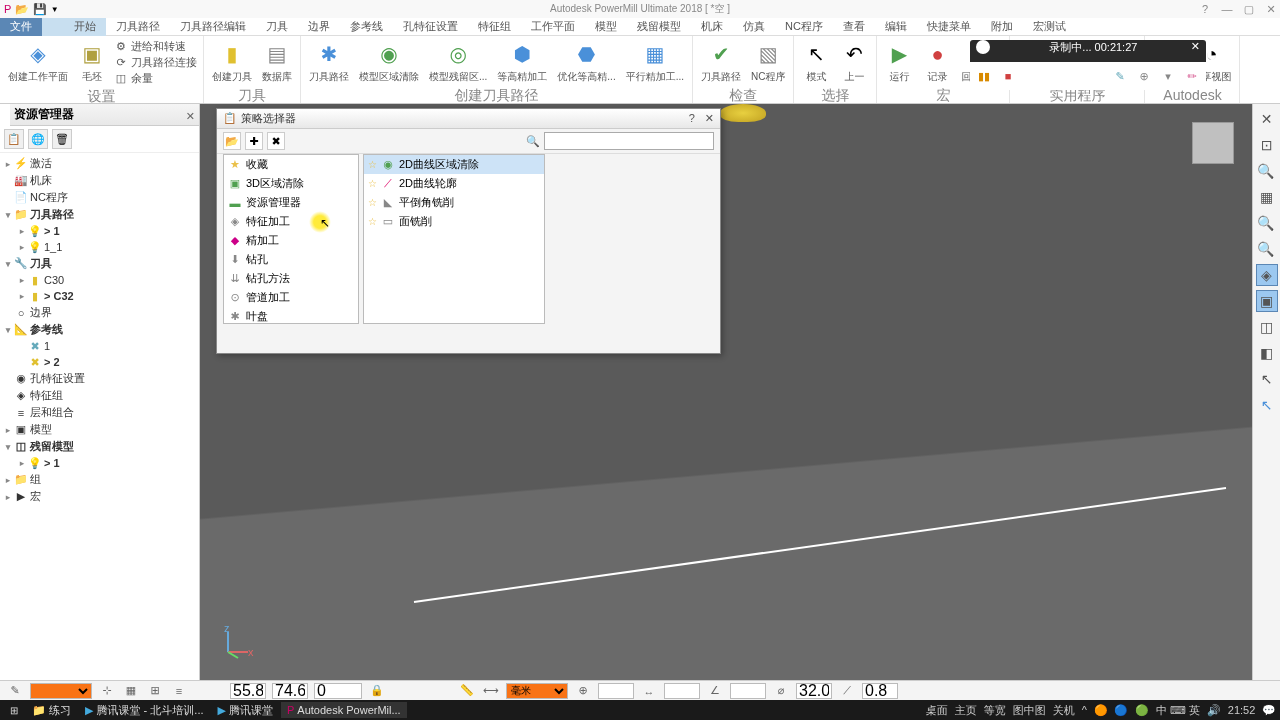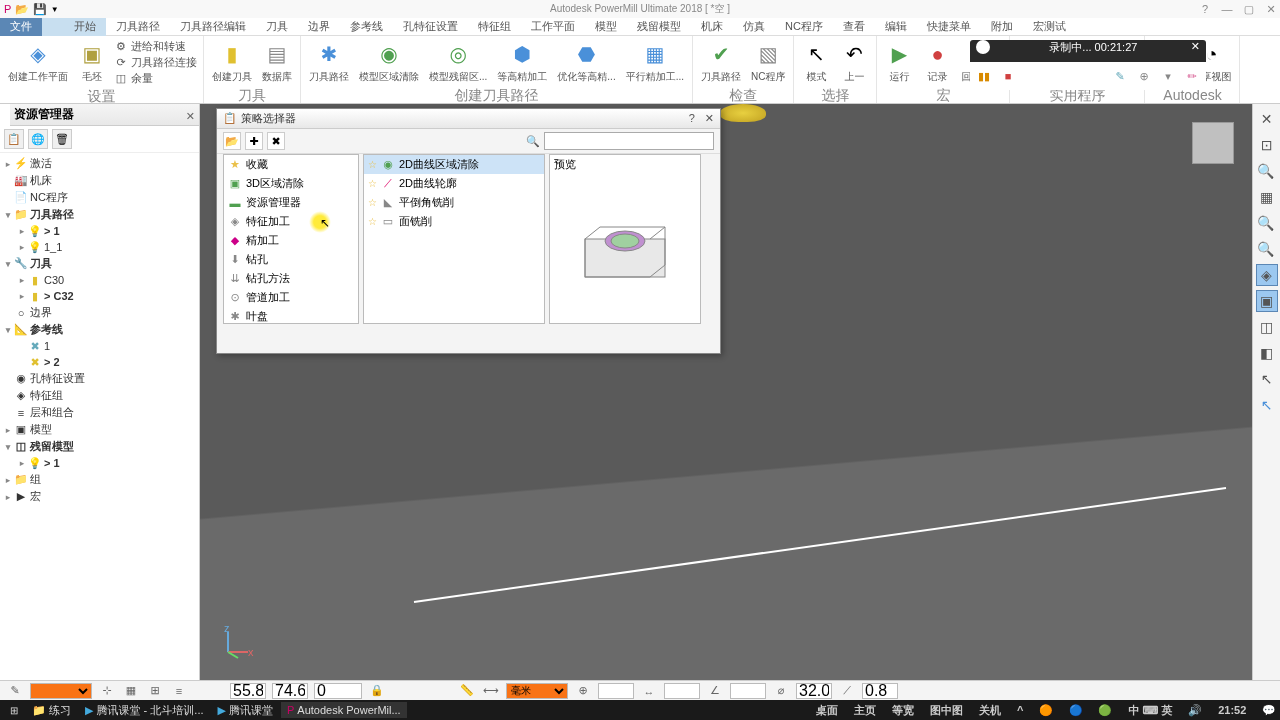--- a/index.html
+++ b/index.html
@@ -68,21 +68,21 @@
 .right-toolbar .rt-btn { width: 22px; height: 22px; display: flex; align-items: center; justify-content: center; cursor: pointer; color: #555; font-size: 14px; }
 .right-toolbar .rt-btn.blue { background: #9cc8f0; border: 1px solid #5b87b5; }
 .statusbar { position: absolute; left: 0; right: 0; bottom: 20px; height: 20px; background: #f4f4f4; border-top: 1px solid #ccc; display: flex; align-items: center; padding: 0 6px; gap: 6px; }
 .statusbar .sb-input { width: 36px; height: 16px; border: 1px solid #bbb; background: #fff; font-size: 16px; padding: 0 2px; }
 .statusbar .sb-wide { width: 48px; }
 .statusbar .sb-select { width: 62px; height: 16px; border: 1px solid #bbb; background: #f97316; font-size: 10px; }
 .statusbar .sb-icon { width: 18px; height: 18px; display: flex; align-items: center; justify-content: center; color: #666; cursor: pointer; }
 .taskbar { position: absolute; left: 0; right: 0; bottom: 0; height: 20px; background: #1a1a1a; display: flex; align-items: center; padding: 0 4px; gap: 2px; }
 .taskbar .tb-item { display: flex; align-items: center; gap: 3px; padding: 2px 6px; color: #ddd; font-size: 10px; cursor: pointer; }
 .taskbar .tb-item.active { background: #333; }
-.taskbar .tb-tray { margin-left: auto; display: flex; gap: 16px; color: #ccc; font-size: 10px; align-items: center; font-weight: bold; }
+.taskbar .tb-tray { margin-left: auto; display: flex; gap: 7px; color: #ccc; font-size: 10px; align-items: center; }
 .recorder { position: absolute; right: 74px; top: 40px; width: 236px; height: 50px; background: #2a2a2a; border-radius: 3px; display: flex; flex-direction: column; }
 .recorder-top { height: 22px; display: flex; align-items: flex-start; padding: 0 6px; color: #fff; font-size: 10px; }
 .recorder-top .rec-icon { width: 14px; height: 14px; background: #fff; border-radius: 50%; margin-right: 6px; }
 .recorder-top .rec-text { flex: 1; text-align: center; }
 .recorder-top .rec-close { cursor: pointer; }
 .recorder-bot { flex: 1; background: #fff; display: flex; align-items: center; padding: 0 6px; gap: 8px; }
 .recorder-bot .rb-btn { width: 16px; height: 16px; display: flex; align-items: center; justify-content: center; cursor: pointer; }
 .yellow-obj { position: absolute; left: 520px; top: 0px; width: 46px; height: 18px; background: radial-gradient(ellipse, #e8d040, #c0a020); border-radius: 50% 50% 40% 40%; z-index: 0; }
 .cursor-highlight { position: absolute; left: 92px; top: 102px; width: 22px; height: 22px; background: radial-gradient(circle, #ffeb3b 40%, rgba(255,235,59,0) 70%); border-radius: 50%; pointer-events: none; z-index: 10; }
 .cursor-arrow { position: absolute; left: 103px; top: 107px; font-size: 12px; color: #000; z-index: 11; pointer-events: none; }
@@ -496,32 +496,20 @@
       <div class="strat-item">
           <span class="si-star">☆</span>
           <span class="si-icon" style="color:#888">◣</span>
           <span>平倒角铣削</span>
         </div>
       <div class="strat-item">
           <span class="si-star">☆</span>
           <span class="si-icon" style="color:#888">▭</span>
           <span>面铣削</span>
         </div>
-    </div>
-    <div class="preview-panel">
-      <div class="pv-title">预览</div>
-      <div class="pv-img">
-        <svg width="110" height="80">
-            <rect x="15" y="30" width="80" height="38" fill="#e8e8e8" stroke="#888"></rect>
-            <polygon points="15,30 30,18 95,18 95,56 80,68 15,68" fill="none" stroke="#888"></polygon>
-            <line x1="95" y1="18" x2="80" y2="30" stroke="#888"></line>
-            <ellipse cx="55" cy="32" rx="20" ry="10" fill="#c090d0" stroke="#888"></ellipse>
-            <ellipse cx="55" cy="32" rx="14" ry="7" fill="#a0d0a0" stroke="#888"></ellipse>
-          </svg>
-      </div>
     </div>
   </div>
   <div class="cursor-highlight"></div>
   <div class="cursor-arrow">↖</div>
 </div>
 
 <div class="right-toolbar">
   <div class="rt-btn">✕</div>
   <div class="rt-btn">⊡</div>
   <div class="rt-btn">🔍</div>

